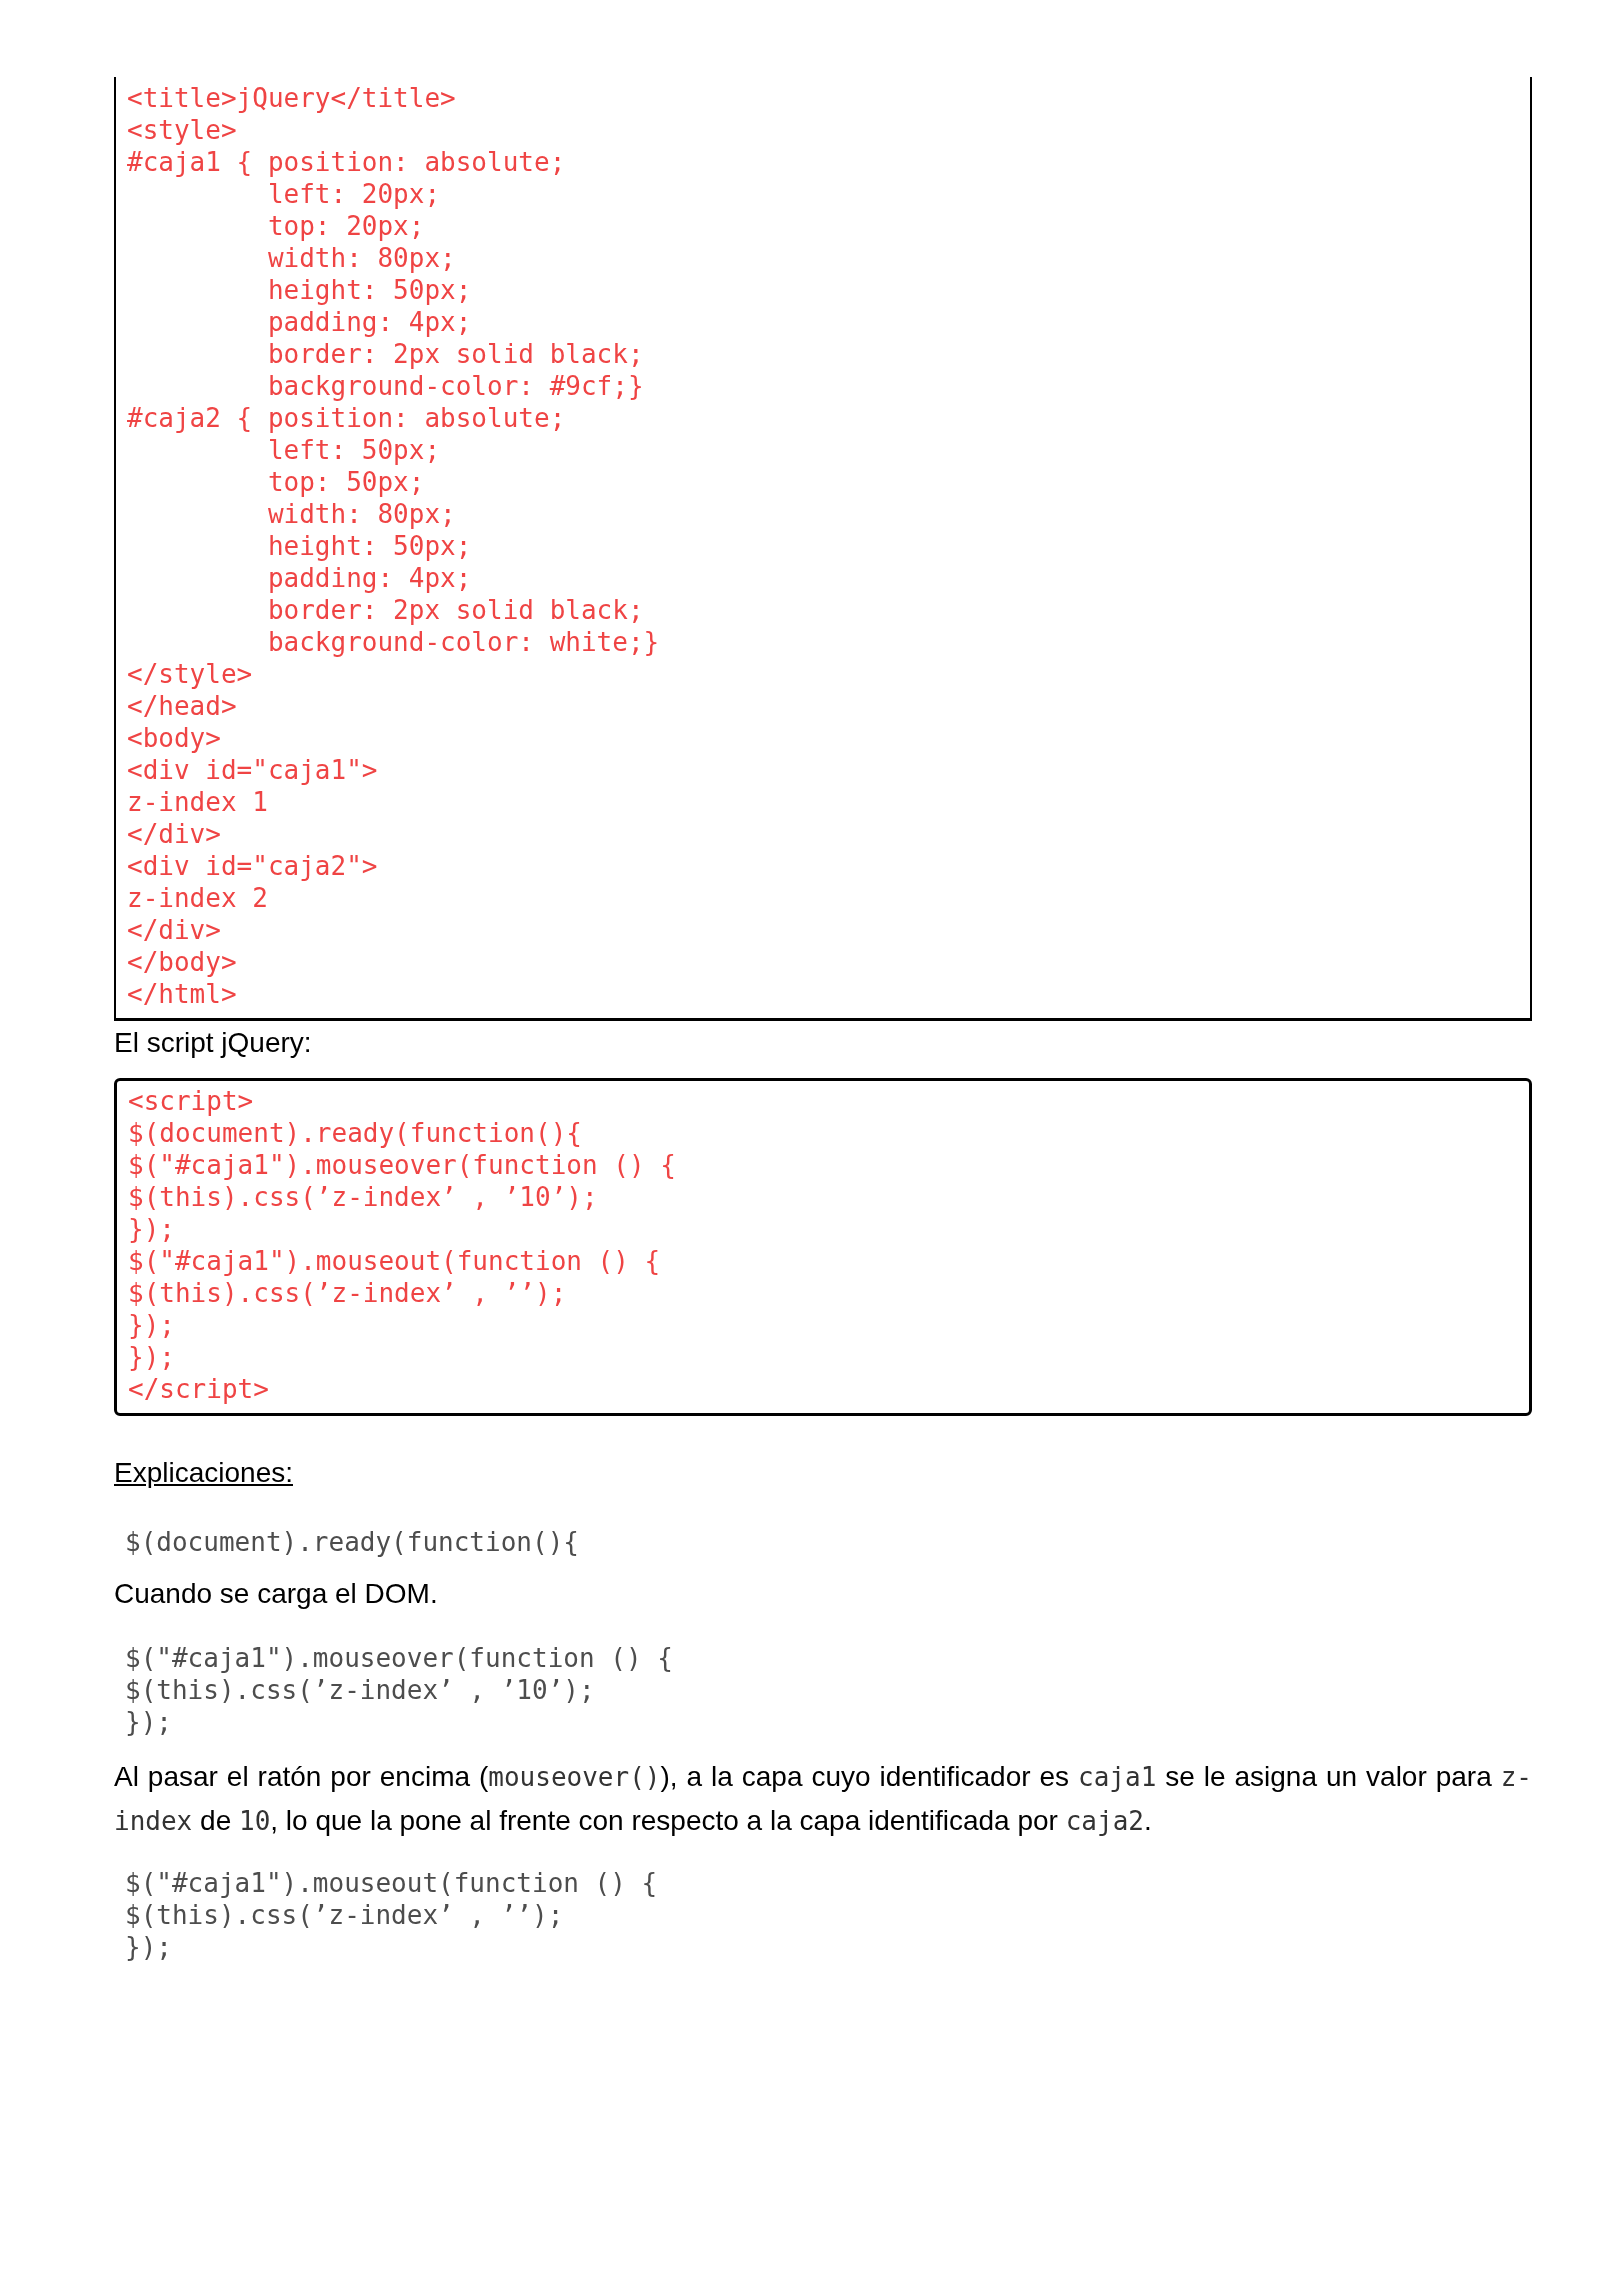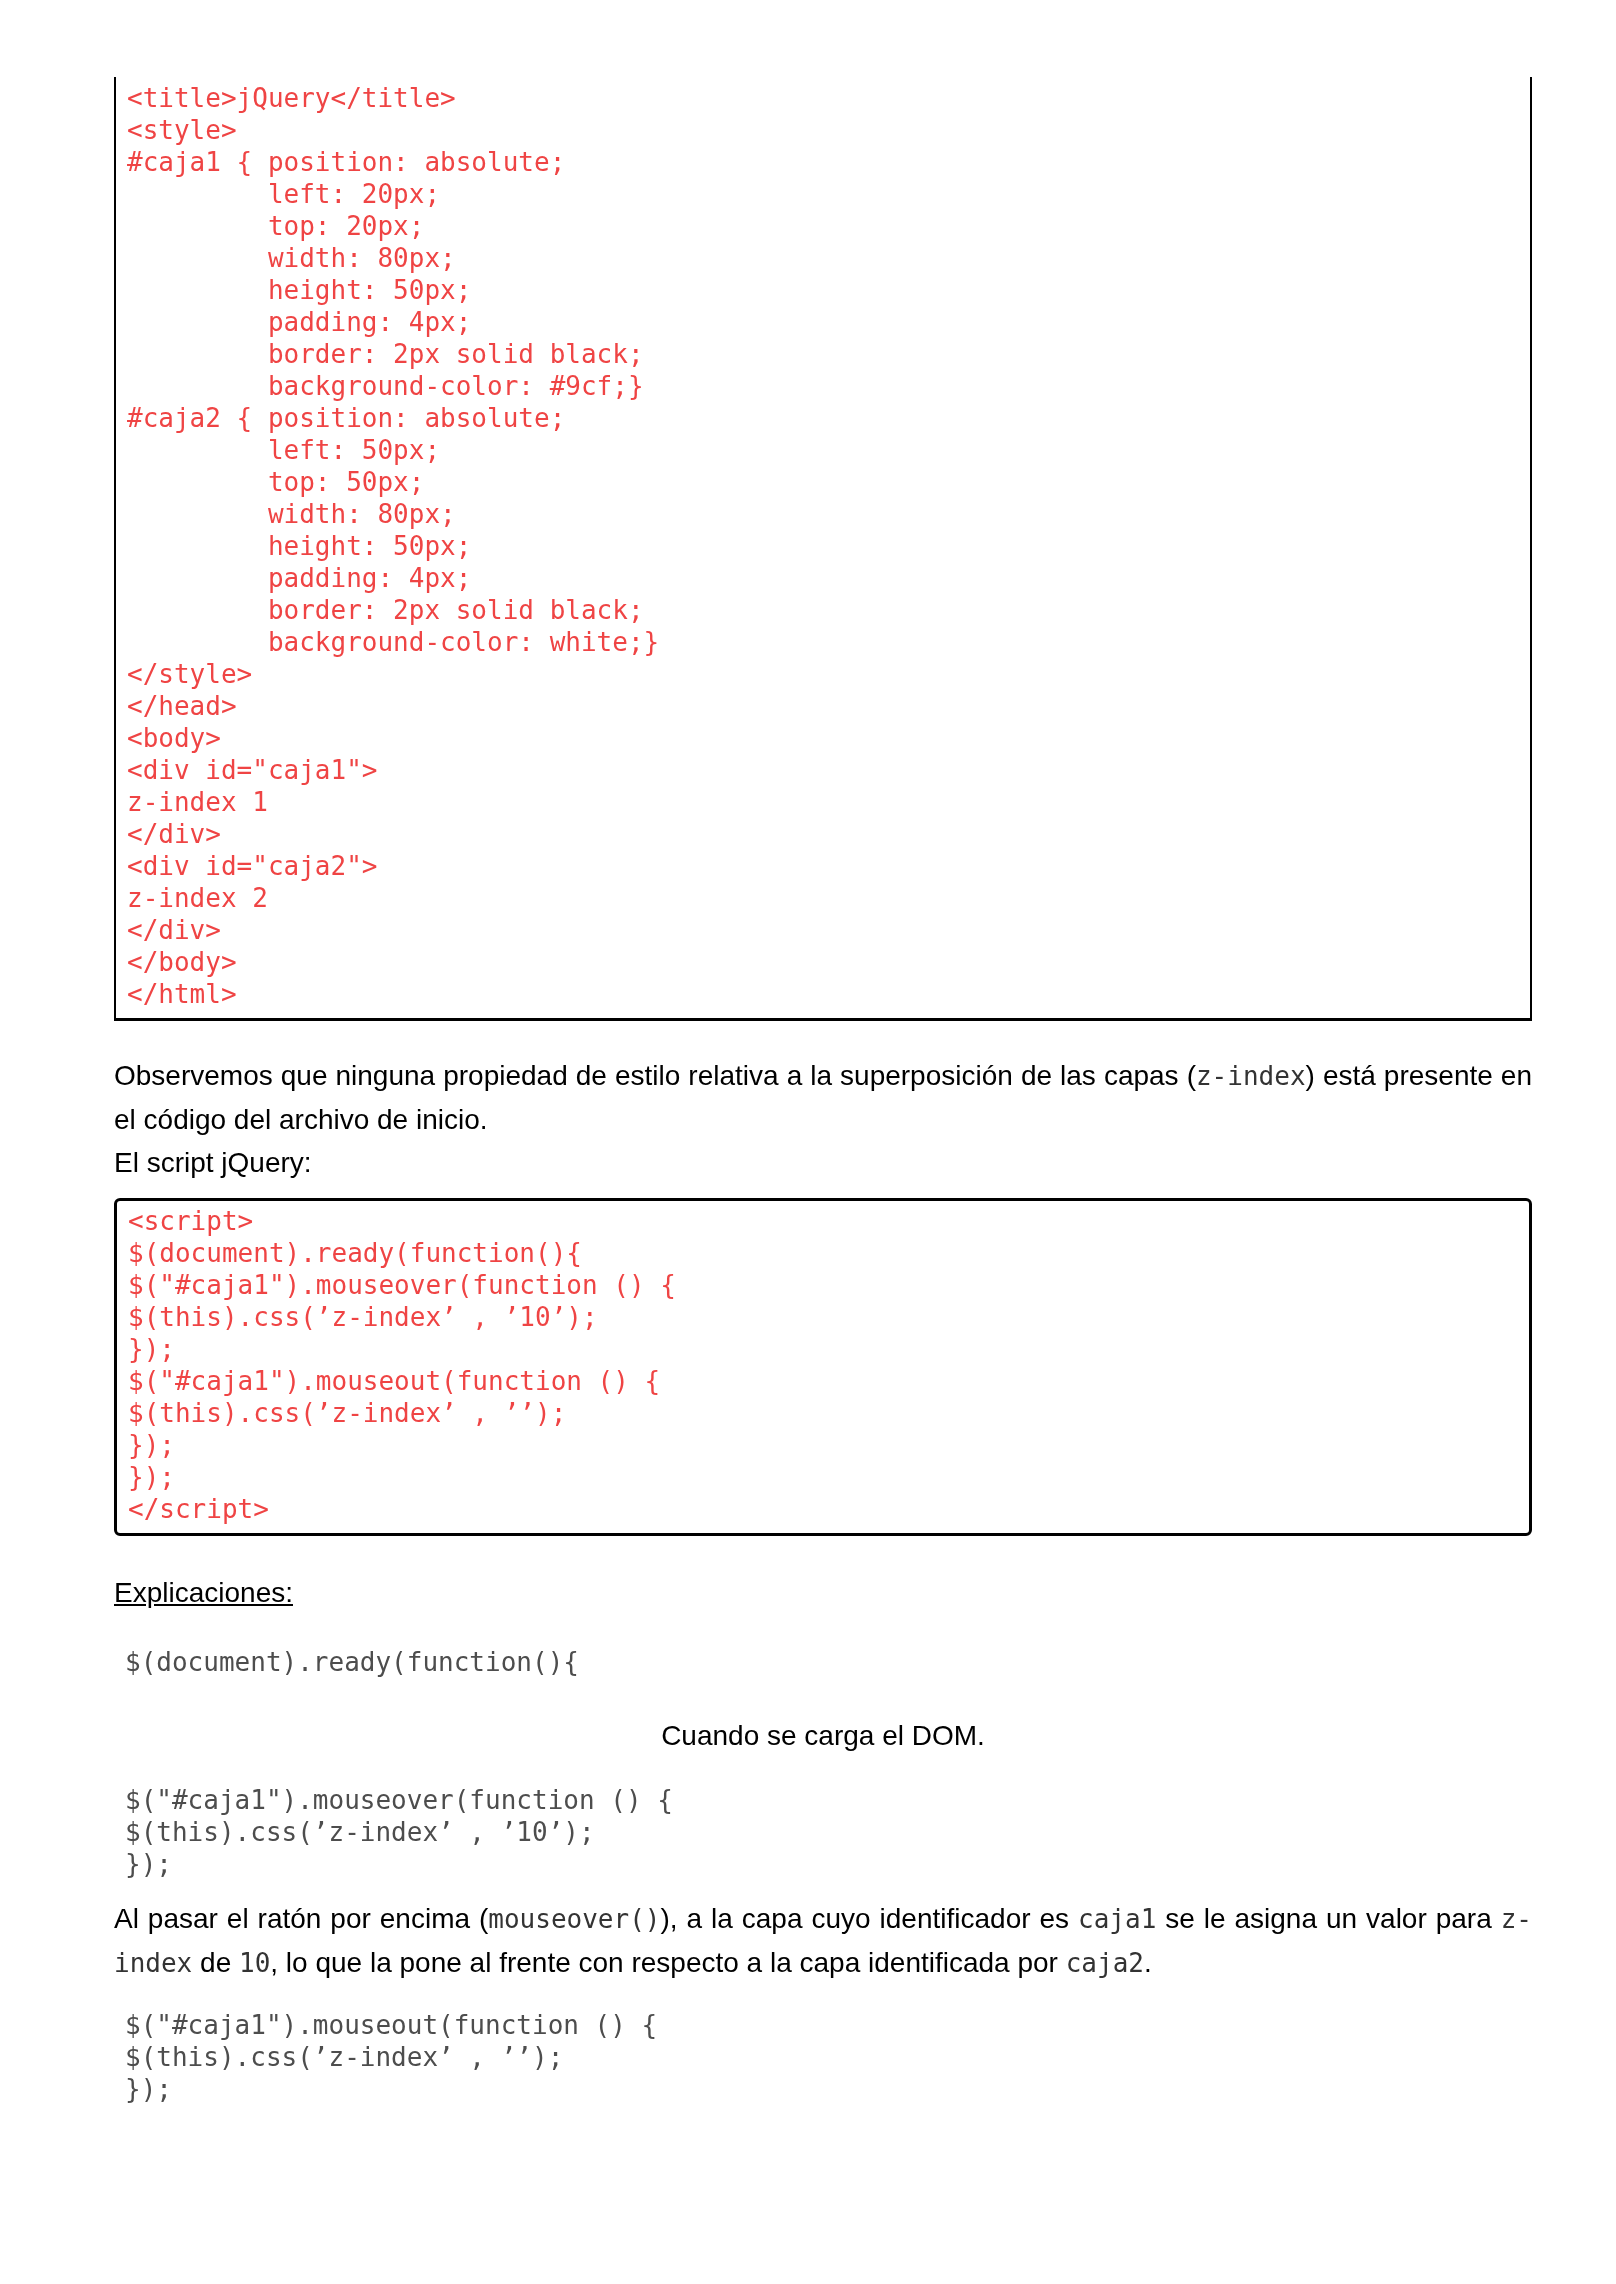--- a/index.html
+++ b/index.html
@@ -56,21 +56,21 @@
   .body-text--justify { text-align: justify; }
   .body-text code {
     font-family: "DejaVu Sans Mono", "Liberation Mono", monospace;
     font-size: 26px;
     font-weight: normal;
     color: #333333;
   }
   .mt-para1   { margin-top: 33px; }
   .mt-script  { }
   .mt-expl    { margin-top: 35px; text-decoration: underline; }
-  .mt-cuando  { margin-top: 36px; text-align: center; }
+  .mt-cuando  { margin-top: 14px; }
   .mt-para2   { margin-top: 17px; }
 </style>
 </head>
 <body>
 
 <main class="page">
 
   <section class="code-box code-box--continued">
     <pre>&lt;title&gt;jQuery&lt;/title&gt;
 &lt;style&gt;
@@ -96,21 +96,20 @@
 &lt;div id="caja1"&gt;
 z-index 1
 &lt;/div&gt;
 &lt;div id="caja2"&gt;
 z-index 2
 &lt;/div&gt;
 &lt;/body&gt;
 &lt;/html&gt;</pre>
   </section>
 
-  <p class="body-text body-text--justify mt-para1"><span>Observemos que ninguna propiedad de estilo relativa a la superposición de las capas (</span><code>z-index</code><span>) está presente en el código del archivo de inicio.</span></p>
 
   <p class="body-text mt-script">El script jQuery:</p>
 
   <section class="code-box code-box--full">
     <pre>&lt;script&gt;
 $(document).ready(function(){
 $("#caja1").mouseover(function () {
 $(this).css(’z-index’ , ’10’);
 });
 $("#caja1").mouseout(function () {

